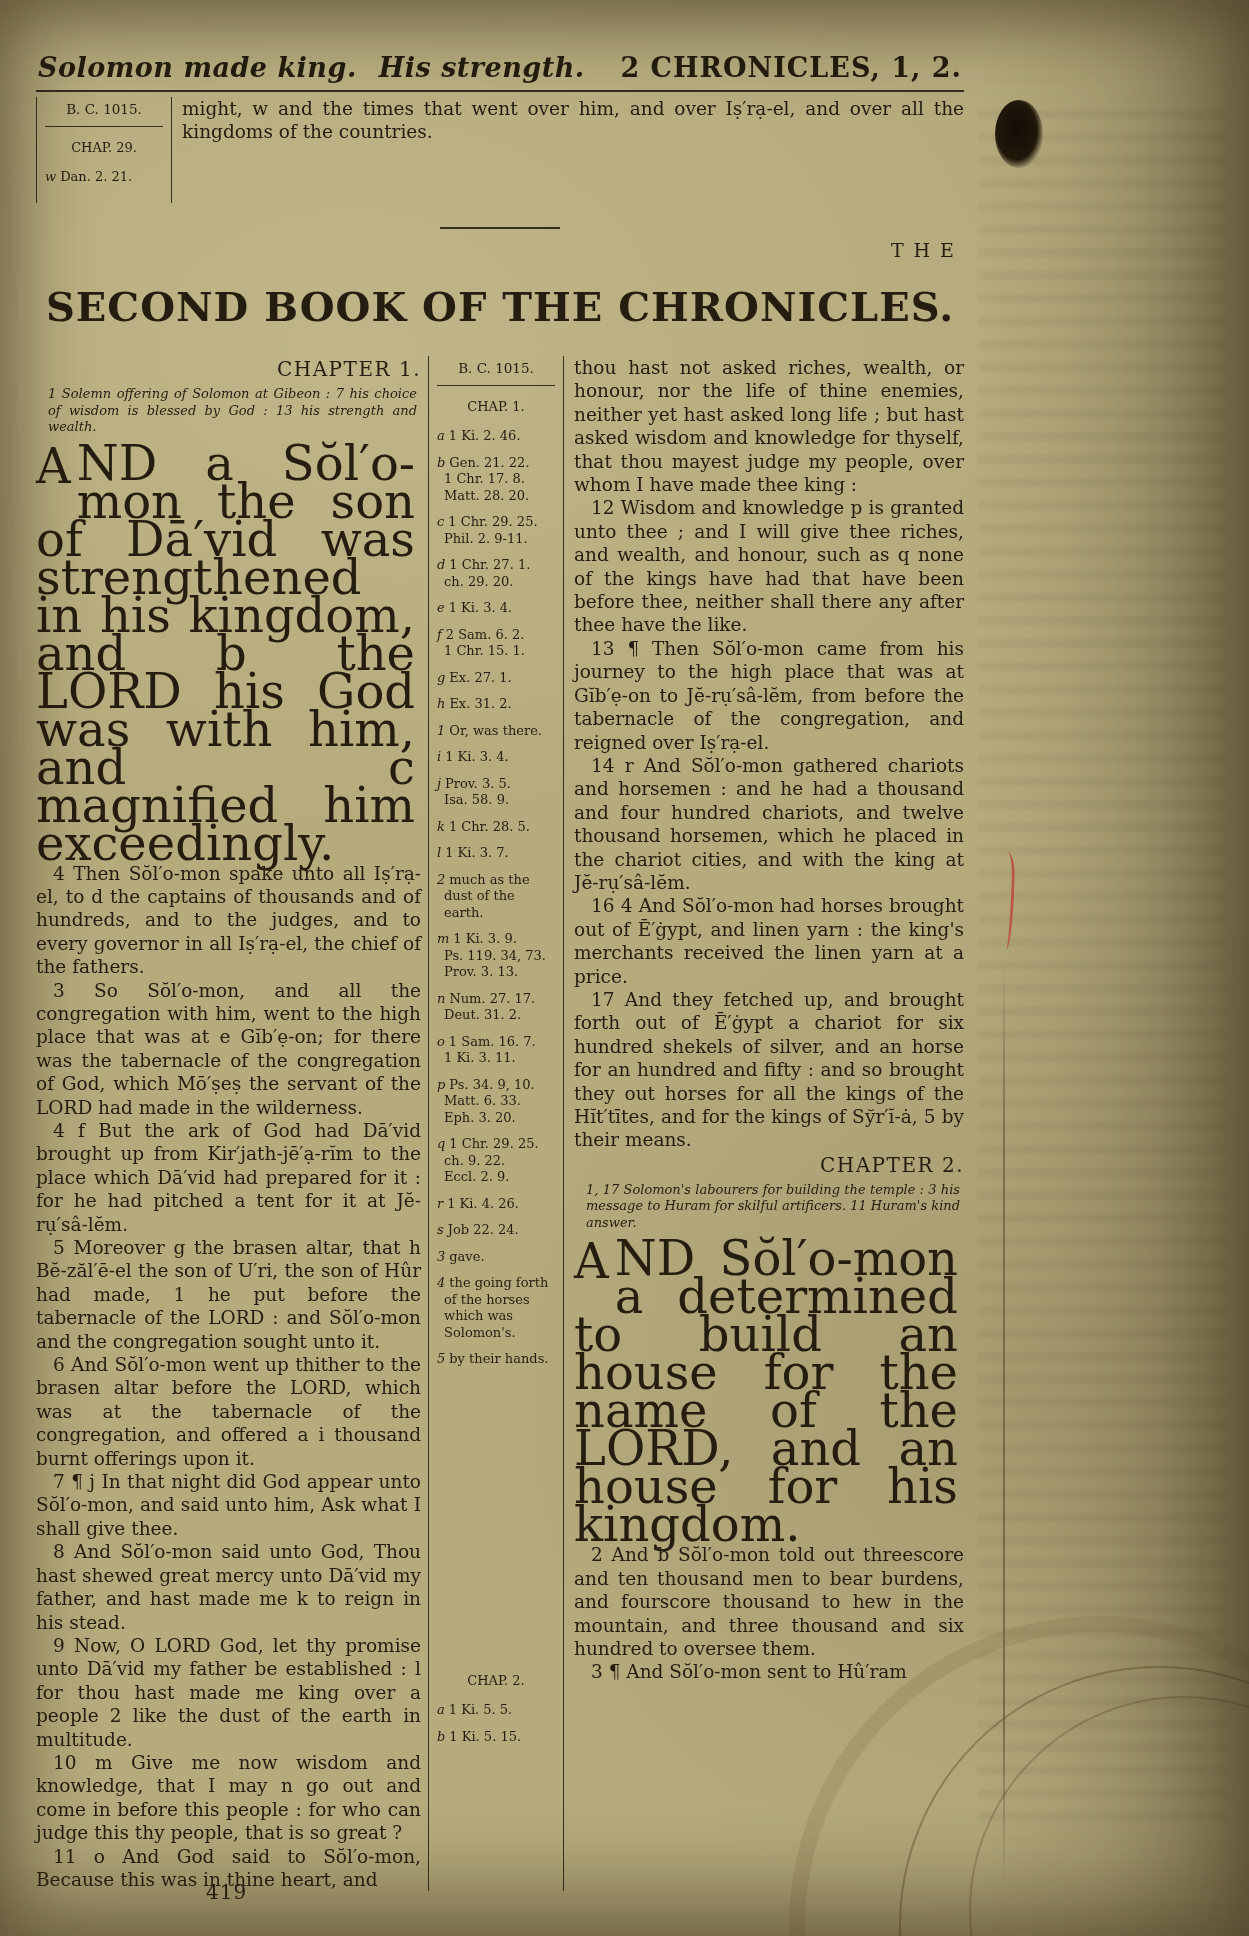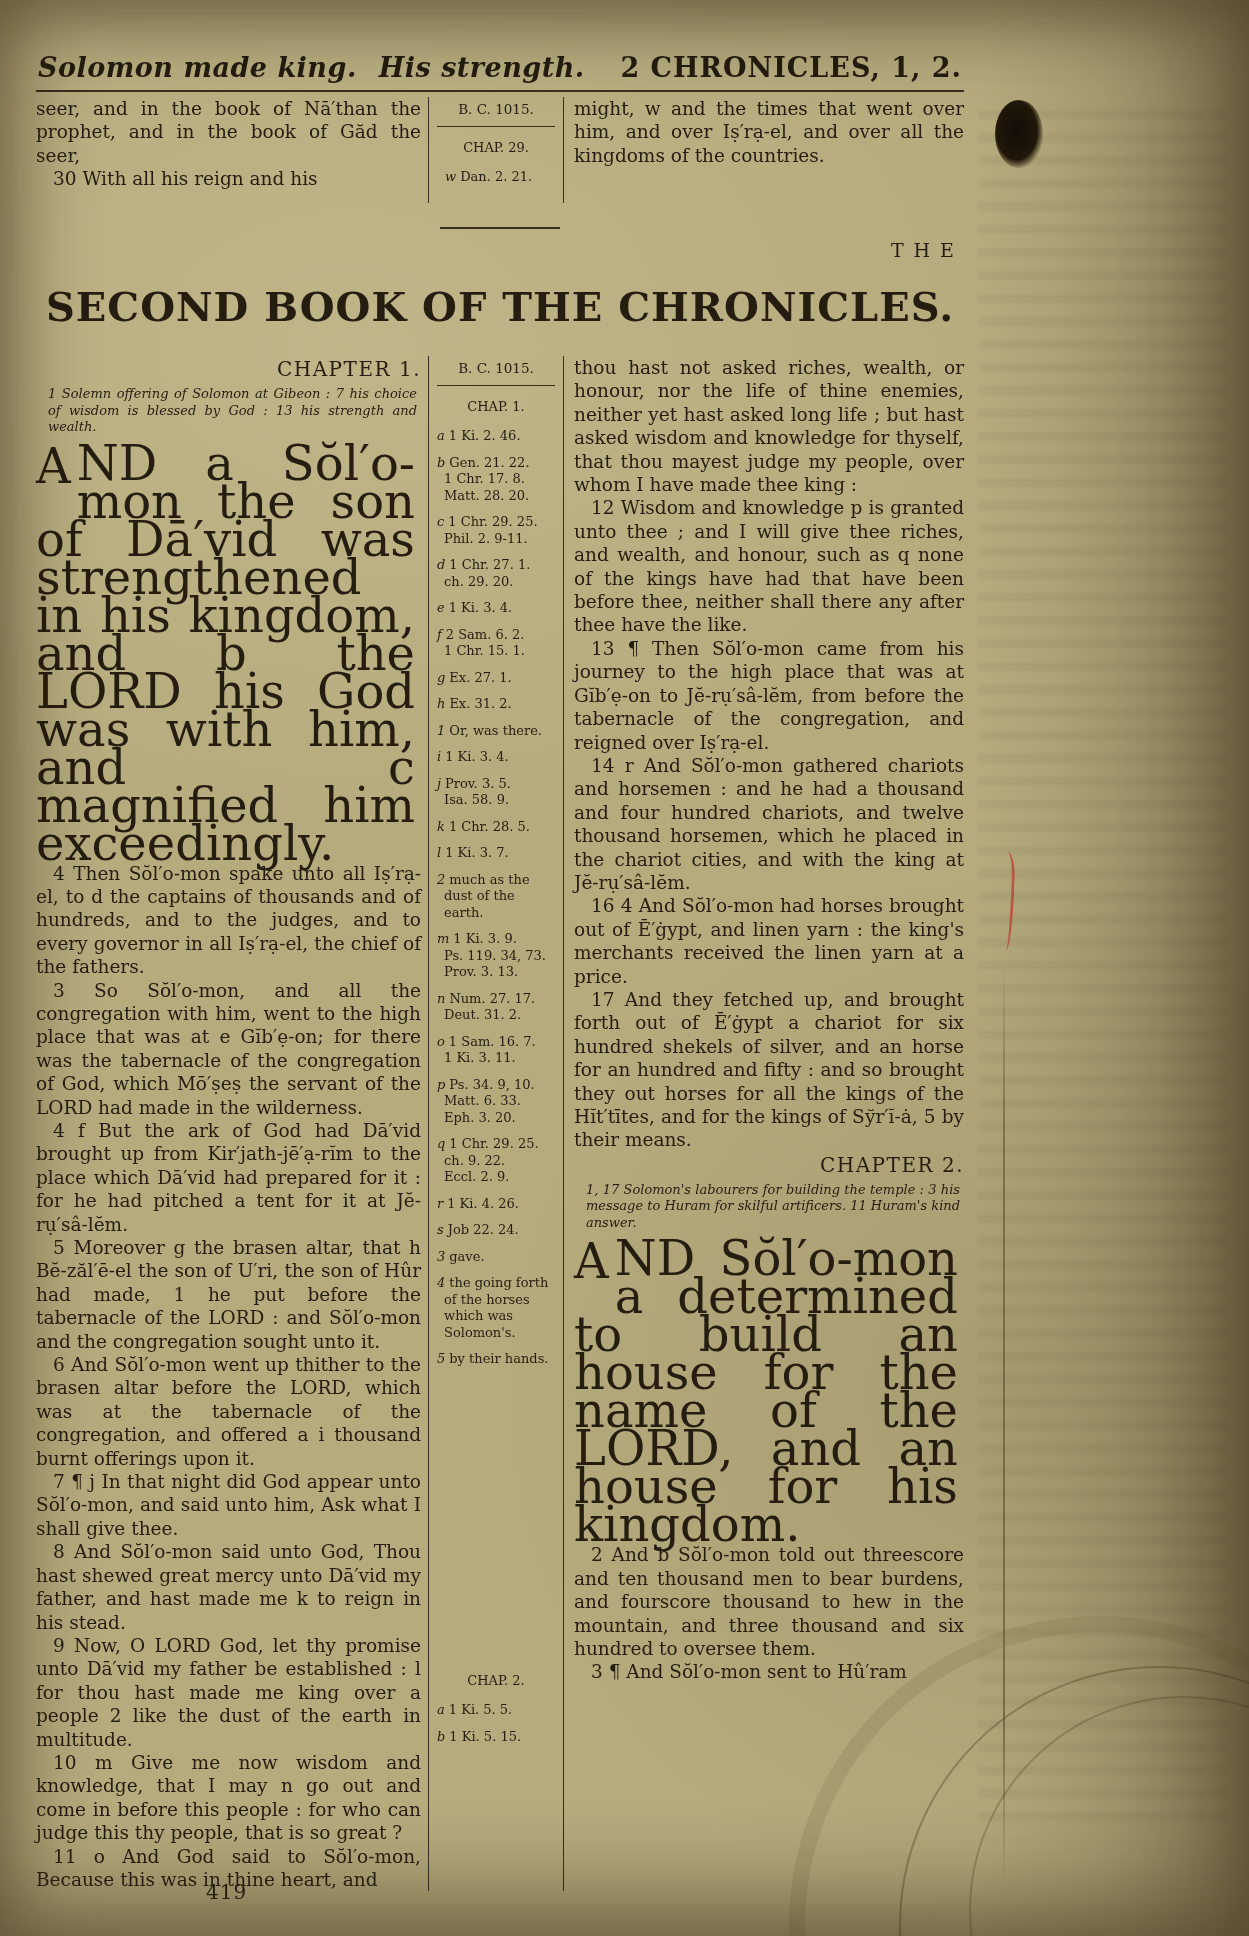--- a/index.html
+++ b/index.html
@@ -49,21 +49,21 @@
   .para.verse{text-indent:17px;}
   .para.cont{text-indent:0;}
   .para.chapter-head{text-align:right;text-indent:0;font-size:20px;letter-spacing:1.5px;line-height:27px;margin:0 0 3px;}
   .para.summary{font-style:italic;font-size:13px;line-height:16.5px;text-indent:0;text-align:justify;padding:0 4px 5px 12px;}
   .dropcap{float:left;font-size:48px;line-height:38px;padding:3px 6px 0 0;}
   .dropcap:empty{display:none;}
 
   
   .refs{font-size:13px;line-height:16.5px;}
   .ref{margin:10px 0;white-space:pre-line;text-indent:-7px;padding-left:7px;}
-  .top-cols .ref{margin:9px 8px;}
+  .top-cols .ref{margin:9px 0;}
   .ref-marker{font-style:italic;padding-right:4px;}
   .ref-marker:empty{display:none;}
   .ref.bc{text-align:center;text-indent:0;padding-left:0;white-space:normal;border-bottom:1.8px solid var(--rule);
           padding-bottom:8px;margin:2px 0 10px;font-size:13.5px;}
   .ref.chap{text-align:center;text-indent:0;padding-left:0;white-space:normal;margin:13px 0;}
   .ref.gap-lg{margin-top:305px;}
 
   
   .divider{width:120px;margin:24px auto 4px;border-top:2.6px solid var(--rule);}
   .the-label{text-align:right;font-size:19px;letter-spacing:10px;text-indent:10px;margin-top:10px;}
@@ -98,25 +98,20 @@
     <div class="header">
       <div class="header-left">
         <span>Solomon made king.</span>
         <span>His strength.</span>
       </div>
       <div class="header-right">2 CHRONICLES, 1, 2.</div>
     </div>
     <div class="header-rule"></div>
 
     <div class="cols top-cols">
-      <div class="col left">
-
-      <p class="para cont"><span>seer, and in the book of Nā′than the prophet, and in the book of Găd the seer,</span></p>
-          <p class="para verse"><span>30 With all his reign and his</span></p>
-        </div>
       <div class="refs-wrap">
         <div class="refs">
 
         <div class="ref bc"><span class="ref-text">B. C. 1015.</span></div>
             <div class="ref chap"><span class="ref-text">CHAP. 29.</span></div>
             <div class="ref"><i class="ref-marker">w</i><span class="ref-text">Dan. 2. 21.</span></div>
           </div>
       </div>
       <div class="col right">
 

